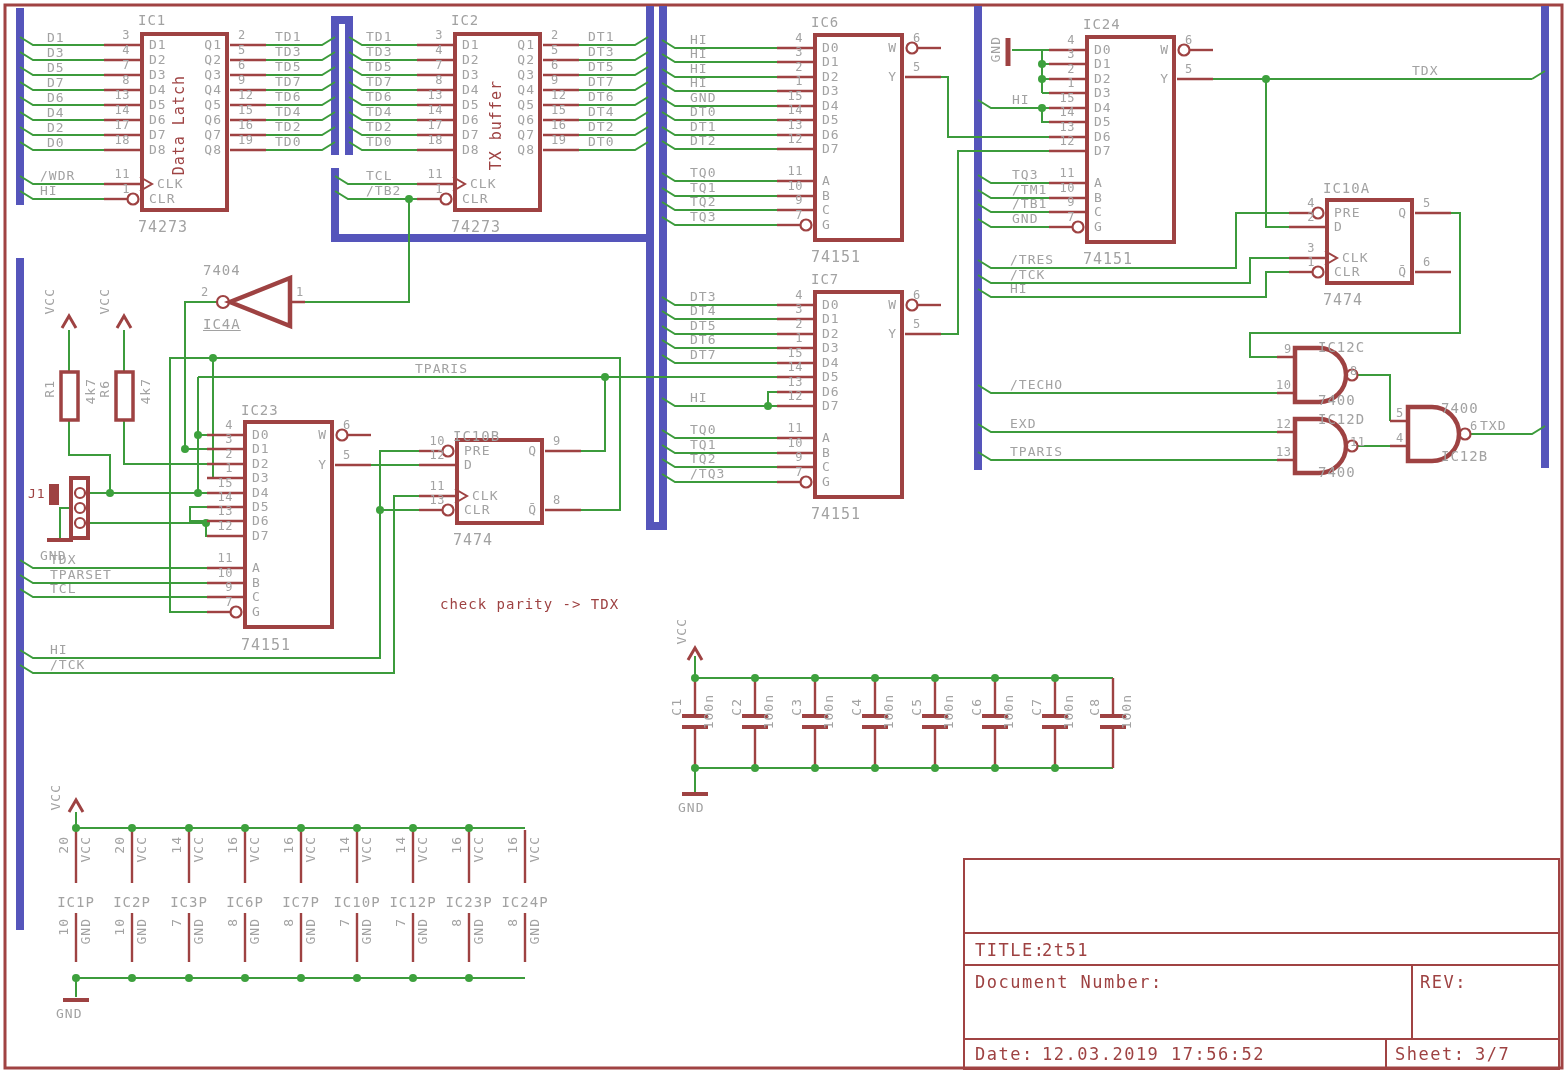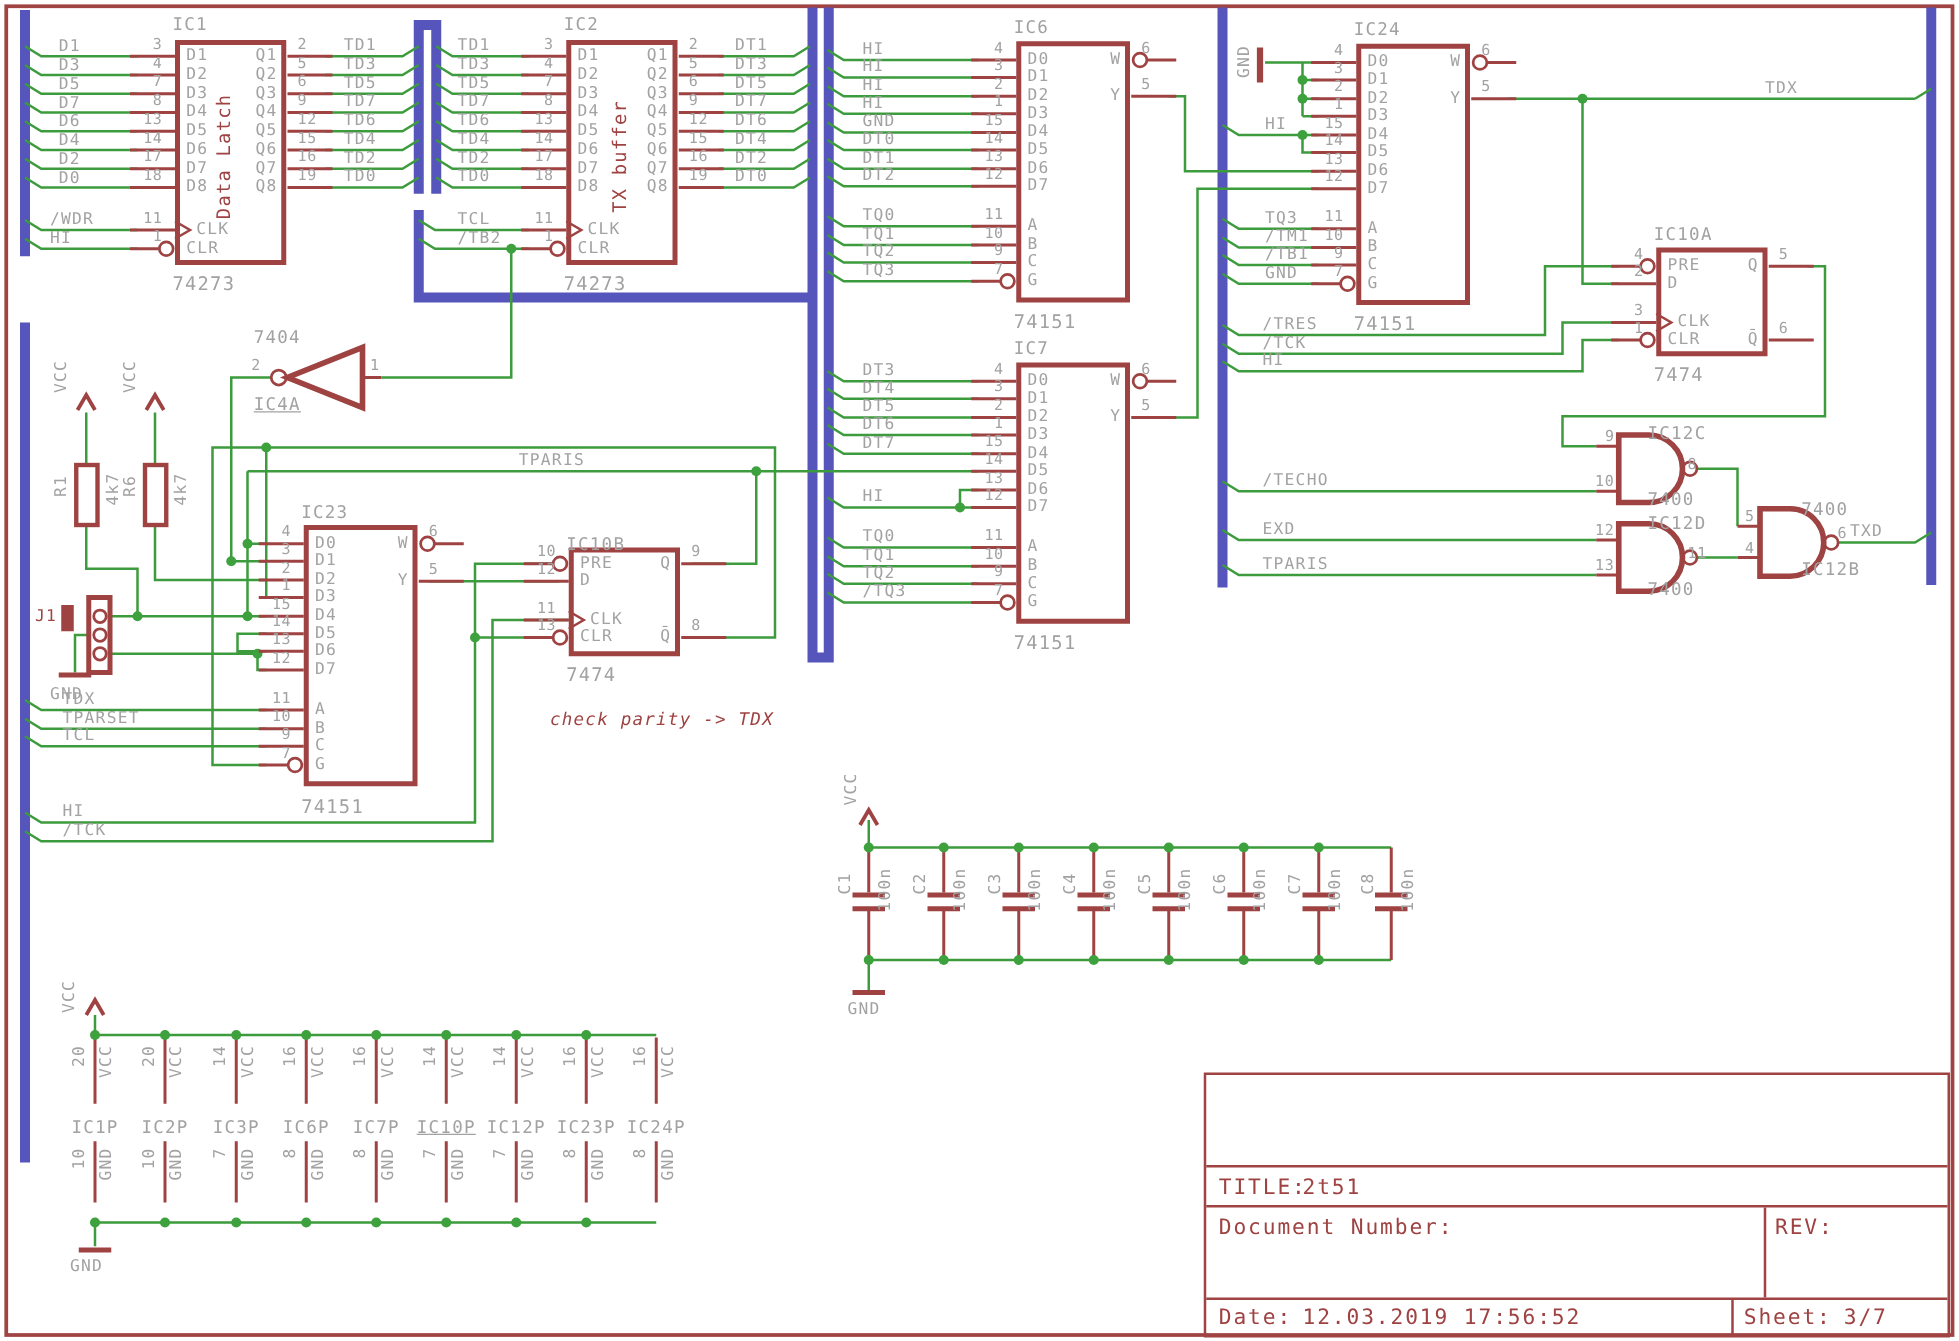--- a/index.html
+++ b/index.html
@@ -670,21 +670,21 @@
     <span class="num" style="left: 1470px; top: 419px;">6</span>
     <span class="ref" style="left: 203px; top: 262px;">7404</span>
     <span class="ref" style="left: 203px; top: 316px; text-decoration: underline;">IC4A</span>
     <span class="ref" style="left: 1318px; top: 339px;">IC12C</span>
     <span class="ref" style="left: 1318px; top: 392px;">7400</span>
     <span class="ref" style="left: 1318px; top: 411px;">IC12D</span>
     <span class="ref" style="left: 1318px; top: 464px;">7400</span>
     <span class="ref" style="left: 1441px; top: 400px;">7400</span>
     <span class="ref" style="left: 1441px; top: 448px;">IC12B</span>
     <span class="lbl red" style="left: 28px; top: 486px;">J1</span>
-    <span class="ann" style="left: 440px; top: 568px; font-style: italic;">check parity -&gt; TDX</span>
+    <span class="ann" style="left: 440px; top: 596px;">check parity -&gt; TDX</span>
     <span class="vl" style="left: 42px; top: 380px;">R1</span>
     <span class="vl" style="left: 83px; top: 378px;">4k7</span>
     <span class="vl" style="left: 97px; top: 380px;">R6</span>
     <span class="vl" style="left: 138px; top: 378px;">4k7</span>
     <span class="vl" style="left: 42px; top: 288px;">VCC</span>
     <span class="vl" style="left: 97px; top: 288px;">VCC</span>
     <span class="vl" style="left: 674px; top: 618px;">VCC</span>
     <span class="vl" style="left: 48px; top: 784px;">VCC</span>
     <span class="vl" style="left: 988px; top: 36px;">GND</span>
     <span class="vl" style="left: 669px; top: 698px;">C1</span>
@@ -723,21 +723,21 @@
     <span class="ref" style="left: 219px; top: 894px; width: 52px; text-align: center;">IC6P</span>
     <span class="vl" style="left: 225px; top: 918px;">8</span>
     <span class="vl" style="left: 247px; top: 918px;">GND</span>
     <span class="vl" style="left: 281px; top: 836px;">16</span>
     <span class="vl" style="left: 303px; top: 836px;">VCC</span>
     <span class="ref" style="left: 275px; top: 894px; width: 52px; text-align: center;">IC7P</span>
     <span class="vl" style="left: 281px; top: 918px;">8</span>
     <span class="vl" style="left: 303px; top: 918px;">GND</span>
     <span class="vl" style="left: 337px; top: 836px;">14</span>
     <span class="vl" style="left: 359px; top: 836px;">VCC</span>
-    <span class="ref" style="left: 331px; top: 894px; width: 52px; text-align: center; text-decoration: underline;">IC10P</span>
+    <span class="ref" style="left: 331px; top: 894px; width: 52px; text-align: center;">IC10P</span>
     <span class="vl" style="left: 337px; top: 918px;">7</span>
     <span class="vl" style="left: 359px; top: 918px;">GND</span>
     <span class="vl" style="left: 393px; top: 836px;">14</span>
     <span class="vl" style="left: 415px; top: 836px;">VCC</span>
     <span class="ref" style="left: 387px; top: 894px; width: 52px; text-align: center;">IC12P</span>
     <span class="vl" style="left: 393px; top: 918px;">7</span>
     <span class="vl" style="left: 415px; top: 918px;">GND</span>
     <span class="vl" style="left: 449px; top: 836px;">16</span>
     <span class="vl" style="left: 471px; top: 836px;">VCC</span>
     <span class="ref" style="left: 443px; top: 894px; width: 52px; text-align: center;">IC23P</span>

